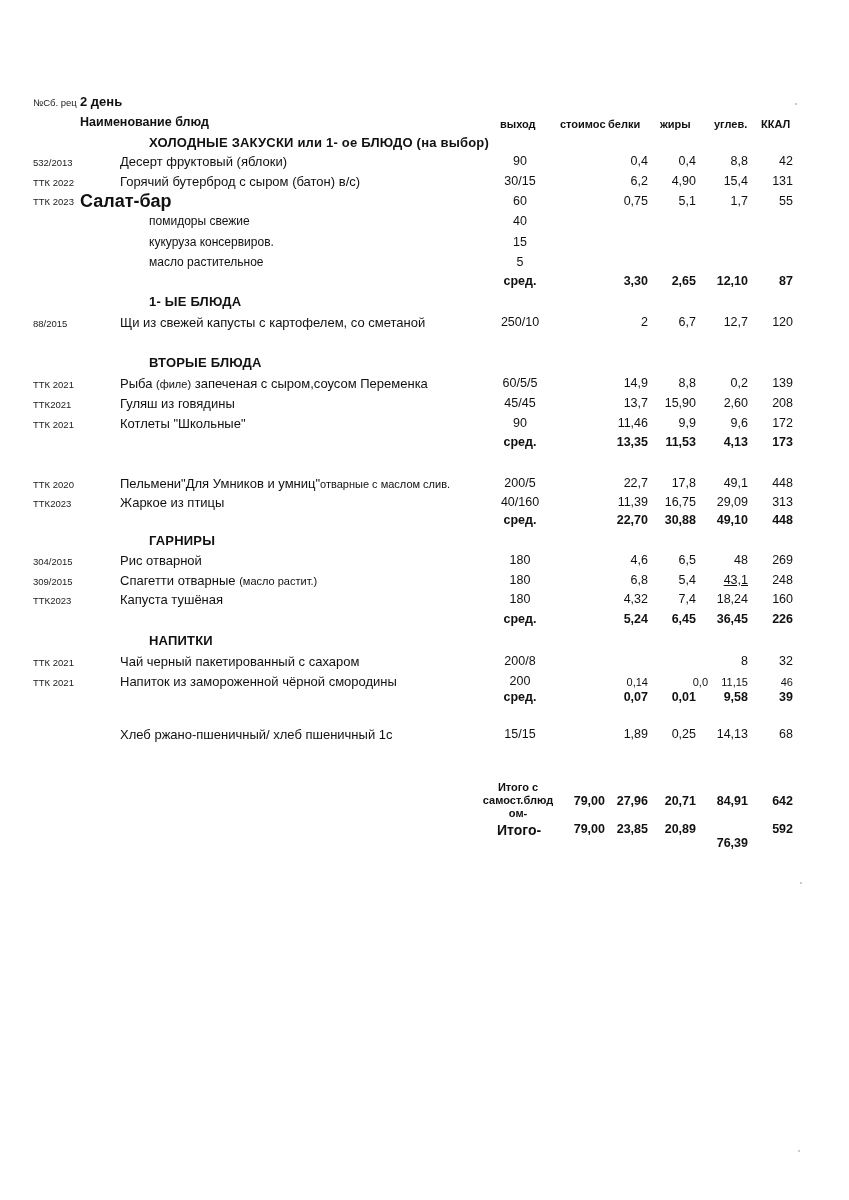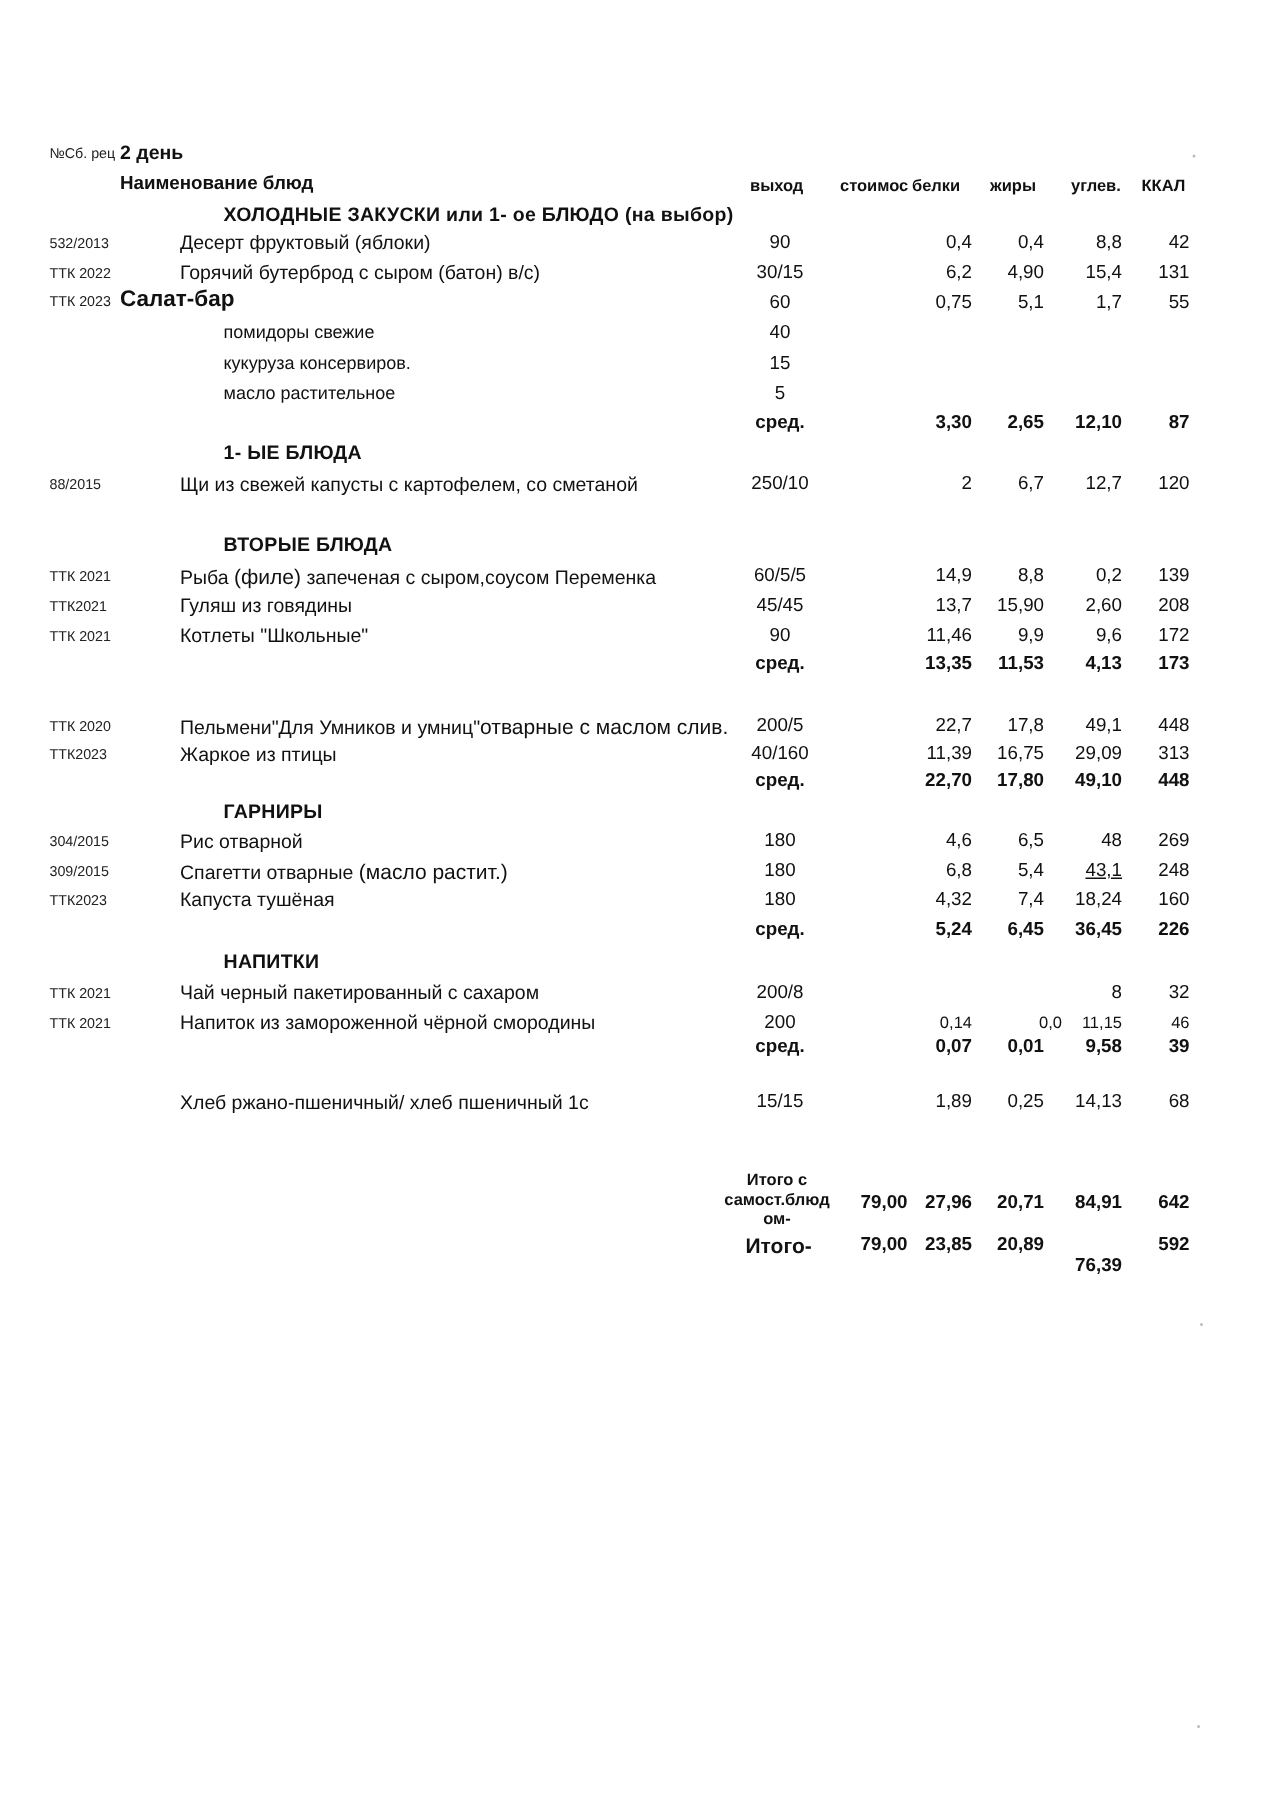--- a/index.html
+++ b/index.html
@@ -1,23 +1,23 @@
 <!DOCTYPE html>
 <html><head>
 <meta charset="utf-8">
 <style>
   html, body { margin: 0; padding: 0; background: #ffffff; }
   body { width: 849px; height: 1200px; position: relative; overflow: hidden;
          font-family: "Liberation Sans", sans-serif; color: #111; }
   .abs { position: absolute; white-space: nowrap; }
   .code { font-size: 9.5px; color: #222; }
   .name { font-size: 13px; margin-left: 40px; }
-  .name-big { font-size: 15px; font-weight: bold; }
+  .name-big { font-size: 18px; font-weight: bold; }
   .sub { font-size: 12px; }
-  .small { font-size: 14px; }
+  .small { font-size: 11px; }
   .hdr { font-size: 11px; font-weight: bold; }
   .title { font-size: 12.5px; font-weight: bold; }
   .section { font-size: 13px; font-weight: bold; letter-spacing: 0.2px; }
   .num { font-size: 12.5px; text-align: right; }
   .num-small { font-size: 11px; text-align: right; }
   .bold { font-weight: bold; }
   .c-yield { left: 470px; width: 100px; text-align: center; }
   .c-cost { left: 555px; width: 50px; text-align: right; }
   .c-prot { left: 600px; width: 48px; text-align: right; }
   .c-fat  { left: 650px; width: 46px; text-align: right; }
@@ -151,21 +151,21 @@
   <div class="abs name" style="left:80px;top:495px;">Жаркое из птицы</div>
   <div class="abs num c-yield" style="top:495px;">40/160</div>
   <div class="abs num c-prot" style="top:495px;">11,39</div>
   <div class="abs num c-fat" style="top:495px;">16,75</div>
   <div class="abs num c-carb" style="top:495px;">29,09</div>
   <div class="abs num c-kcal" style="top:495px;">313</div>
 </div>
 <div>
   <div class="abs num c-yield bold" style="top:513px;">сред.</div>
   <div class="abs num c-prot bold" style="top:513px;">22,70</div>
-  <div class="abs num c-fat bold" style="top:513px;">17,80</div>
+  <div class="abs num c-fat bold" style="top:513px;">30,88</div>
   <div class="abs num c-carb bold" style="top:513px;">49,10</div>
   <div class="abs num c-kcal bold" style="top:513px;">448</div>
 </div>
 
 <div class="abs section" style="left:149px;top:533px;">ГАРНИРЫ</div>
 <div>
   <div class="abs code" style="left:33px;top:556px;">304/2015</div>
   <div class="abs name" style="left:80px;top:553px;">Рис отварной</div>
   <div class="abs num c-yield" style="top:553px;">180</div>
   <div class="abs num c-prot" style="top:553px;">4,6</div>

